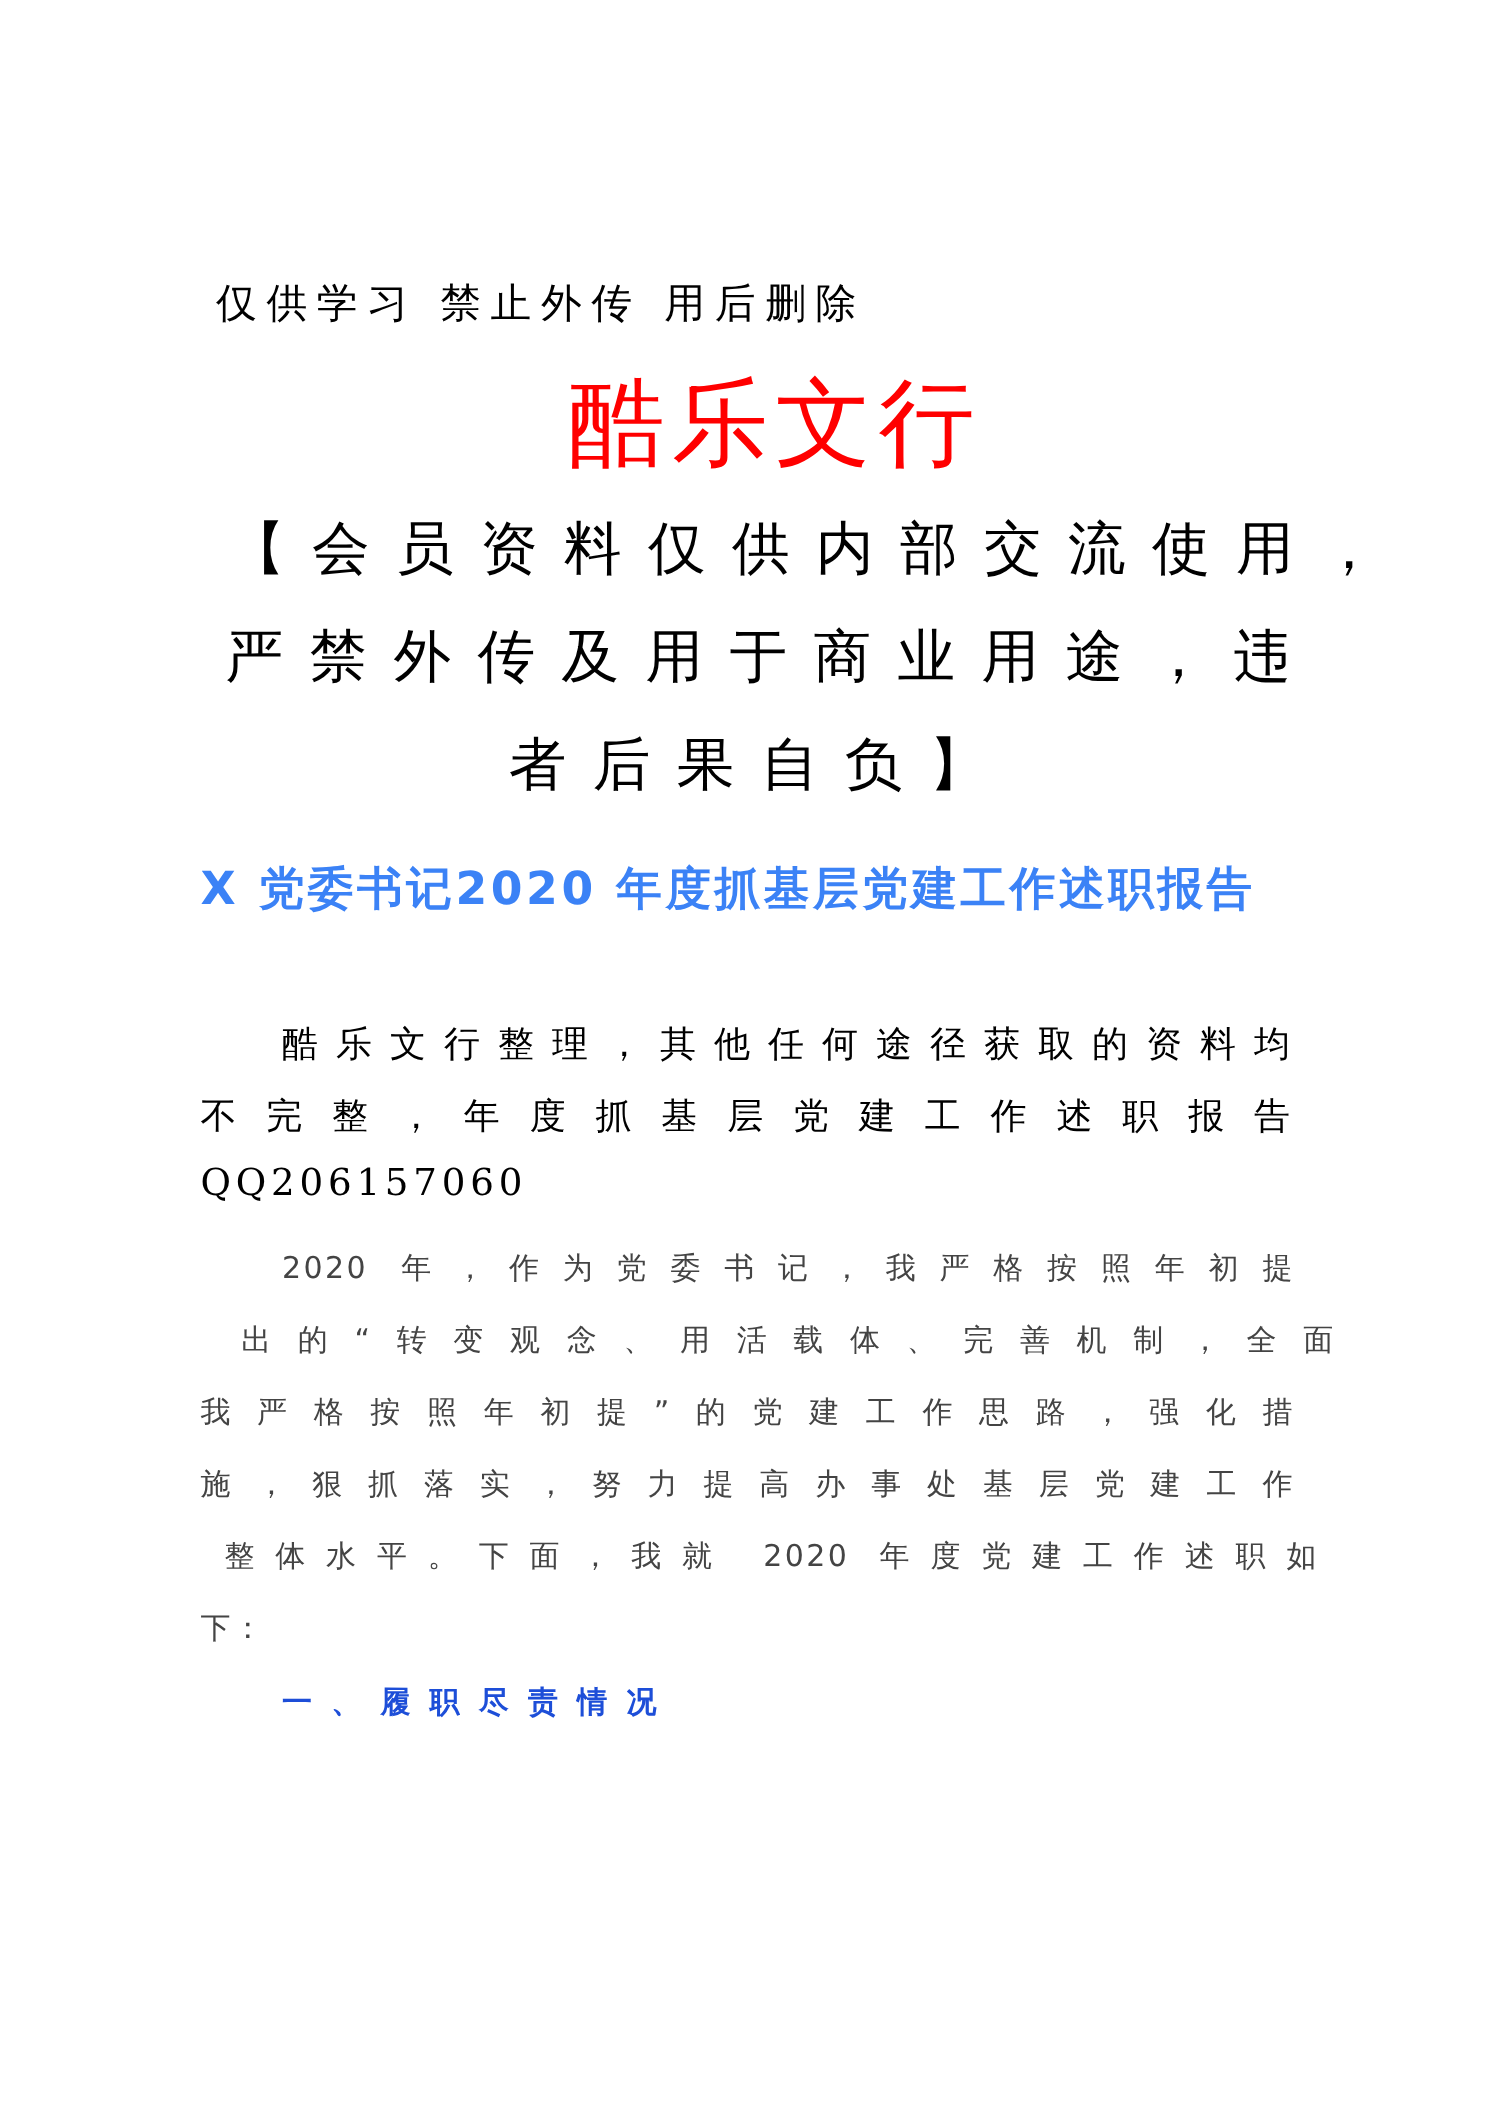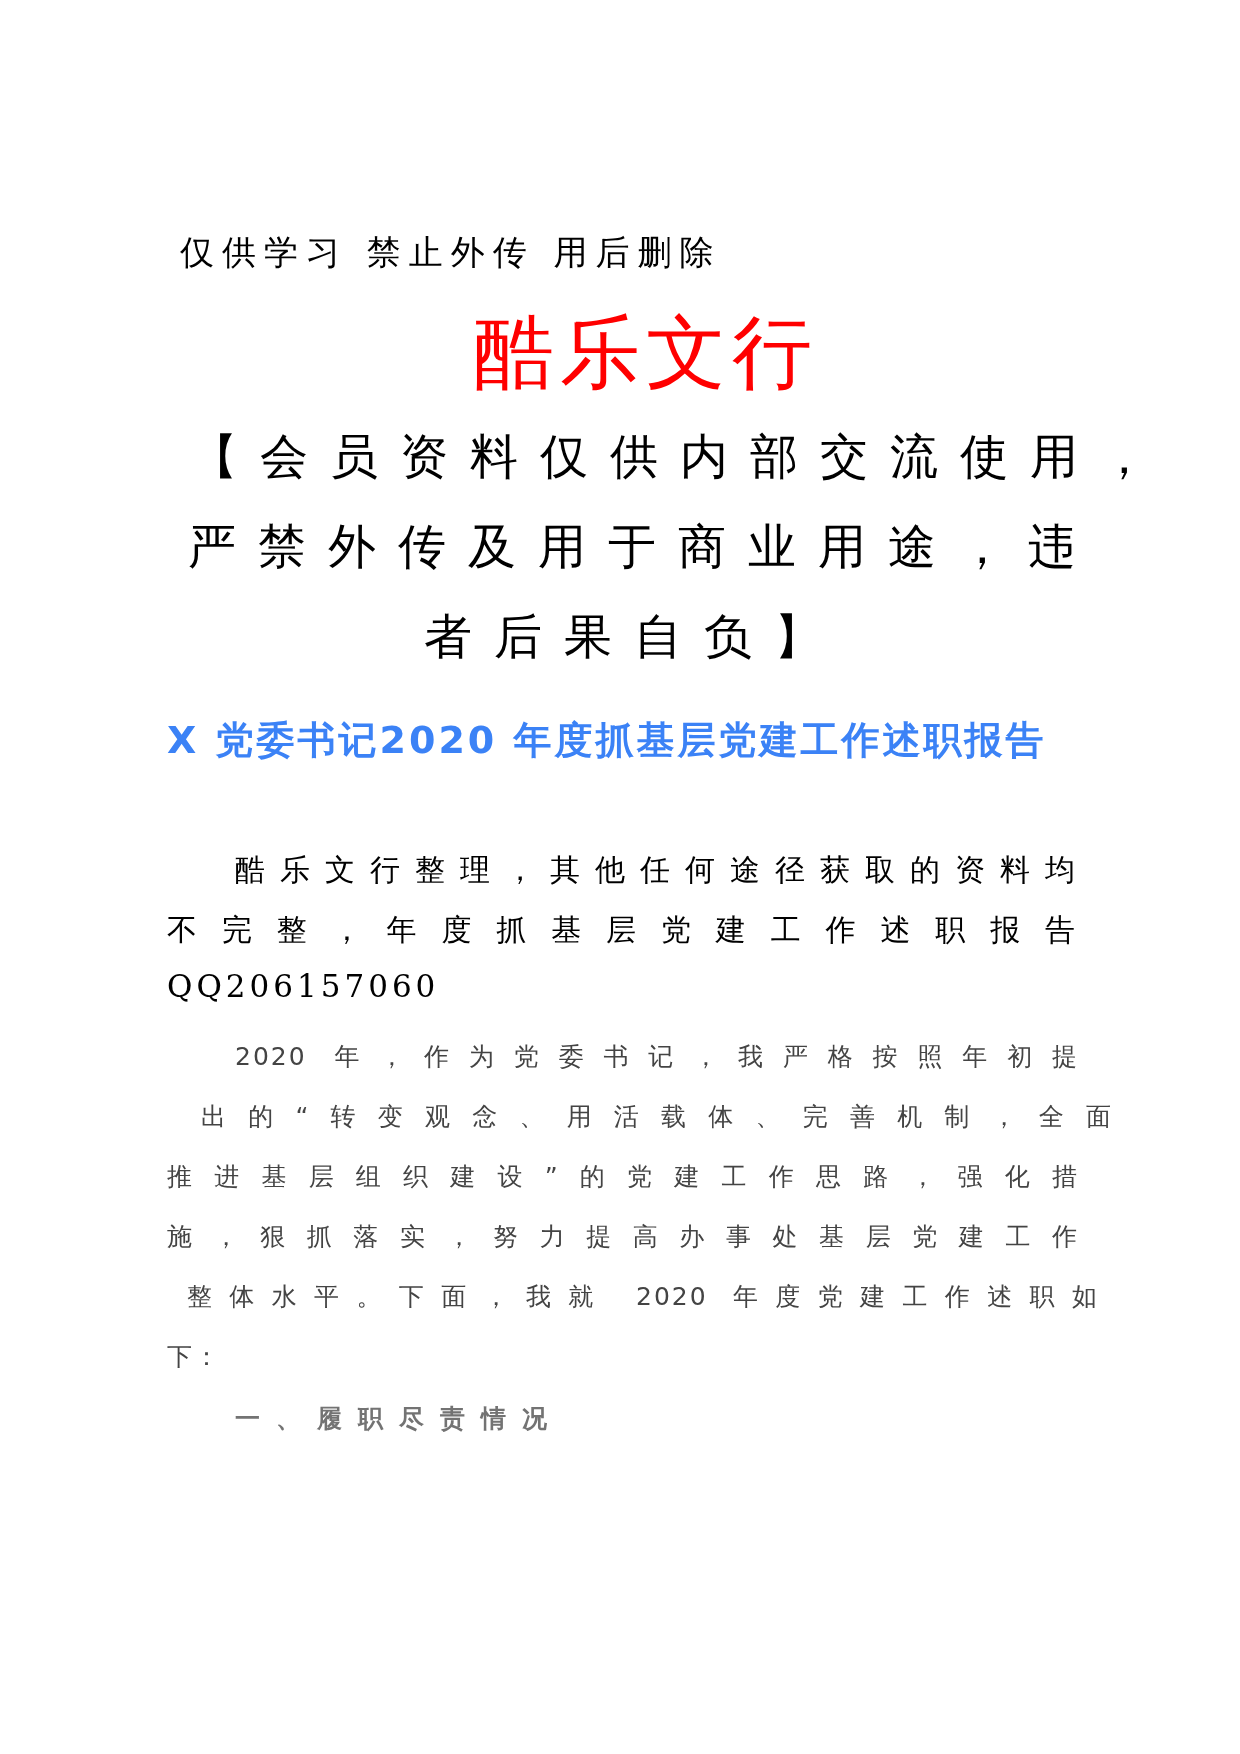--- a/index.html
+++ b/index.html
@@ -15,21 +15,21 @@
   .doc-title { left:167px; top:715px; font-size:38px; font-weight:bold; color:#3b82f6; letter-spacing:3px; }
   .para { position:absolute; left:167px; width:912px; font-size:30px; color:#000; }
   .line { position:absolute; left:0; width:912px; white-space:nowrap; text-align:justify; text-align-last:justify; }
   .line.last { text-align-last:left; }
   .p1 .line { font-family:"DejaVu Serif", serif; letter-spacing:4px; }
   .p1 .first { padding-left:68px; box-sizing:border-box; }
   .qq { font-family:"Liberation Serif", serif; font-size:31px; }
   .p2 { color:#444444; font-size:25px; }
   .p2 .line { letter-spacing:2px; }
   .p2 .first { padding-left:68px; box-sizing:border-box; }
-  .section-heading { left:235px; top:1402px; font-size:25px; font-weight:bold; color:#737373; letter-spacing:16px; }
+  .section-heading { left:235px; top:1402px; font-size:25px; font-weight:bold; color:#1d4ed8; letter-spacing:16px; }
 </style>
 </head>
 <body>
 
 <div class="abs notice">仅供学习  禁止外传  用后删除</div>
 <div class="abs brand">酷乐文行</div>
 
 <div class="abs warn warn1">【会员资料仅供内部交流使用，</div>
 <div class="abs warn warn2">严禁外传及用于商业用途，违</div>
 <div class="abs warn warn3">者后果自负】</div>
@@ -38,19 +38,19 @@
 
 <div class="para p1" style="top:850px;">
   <div class="line first" style="top:0;">酷乐文行整理，其他任何途径获取的资料均</div>
   <div class="line" style="top:60px;">不完整，年度抓基层党建工作述职报告</div>
   <div class="line last qq" style="top:118px;">QQ206157060</div>
 </div>
 
 <div class="para p2" style="top:1040px;">
   <div class="line first" style="top:0;">2020 年，作为党委书记，我严格按照年初提</div>
   <div class="line" style="top:60px;margin-left:34px;">出的“转变观念、用活载体、完善机制，全面</div>
-  <div class="line" style="top:120px;">推进基层组织建设”的党建工作思路，强化措</div>
+  <div class="line" style="top:120px;">我严格按照年初提”的党建工作思路，强化措</div>
   <div class="line" style="top:180px;">施，狠抓落实，努力提高办事处基层党建工作</div>
   <div class="line" style="top:240px;margin-left:20px;">整体水平。下面，我就 2020 年度党建工作述职如</div>
   <div class="line last" style="top:300px;">下：</div>
 </div>
 
 <div class="abs section-heading">一、履职尽责情况</div>
 
 </body></html>

